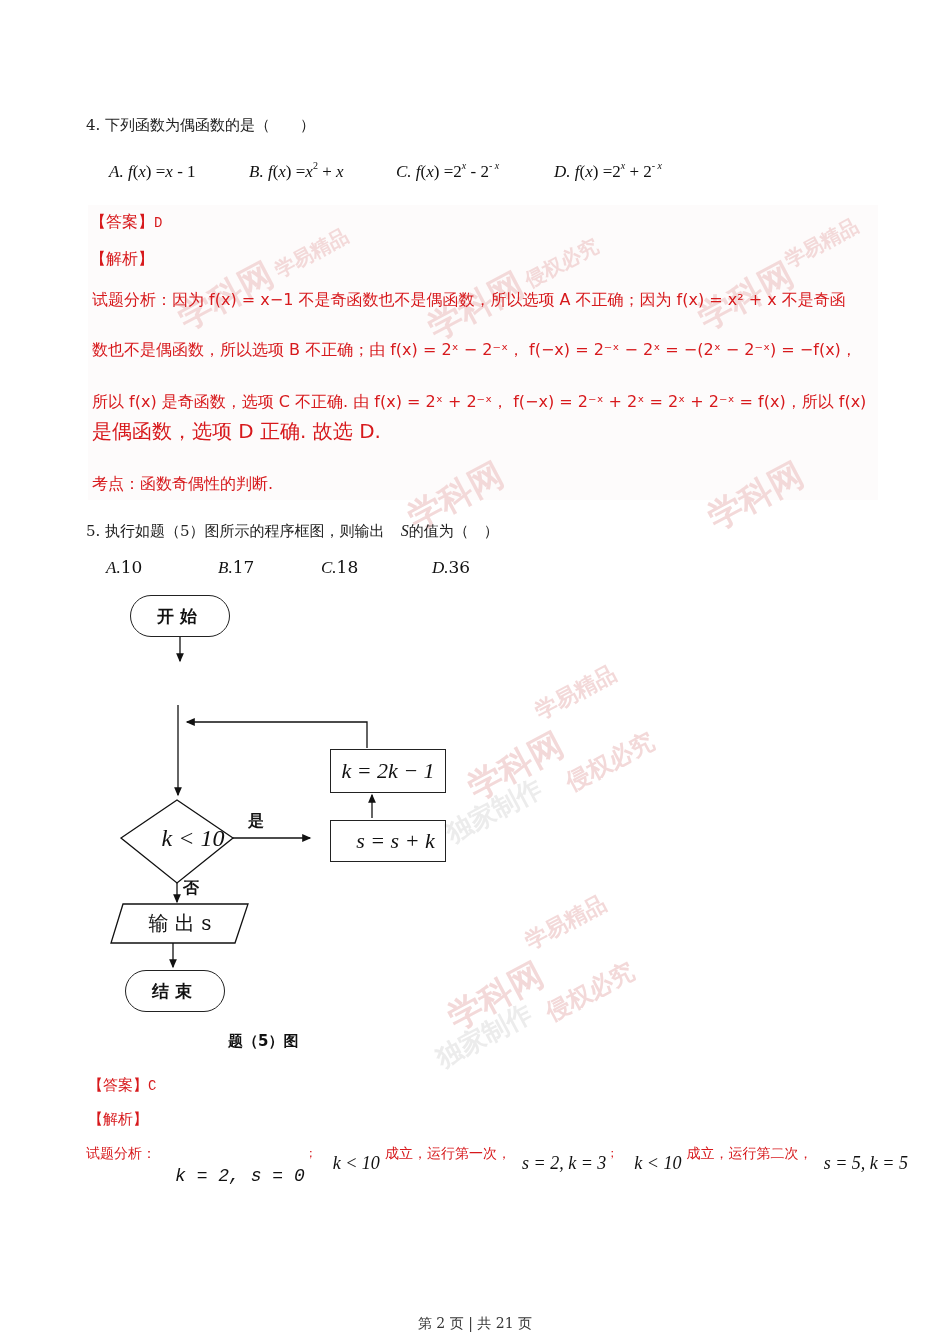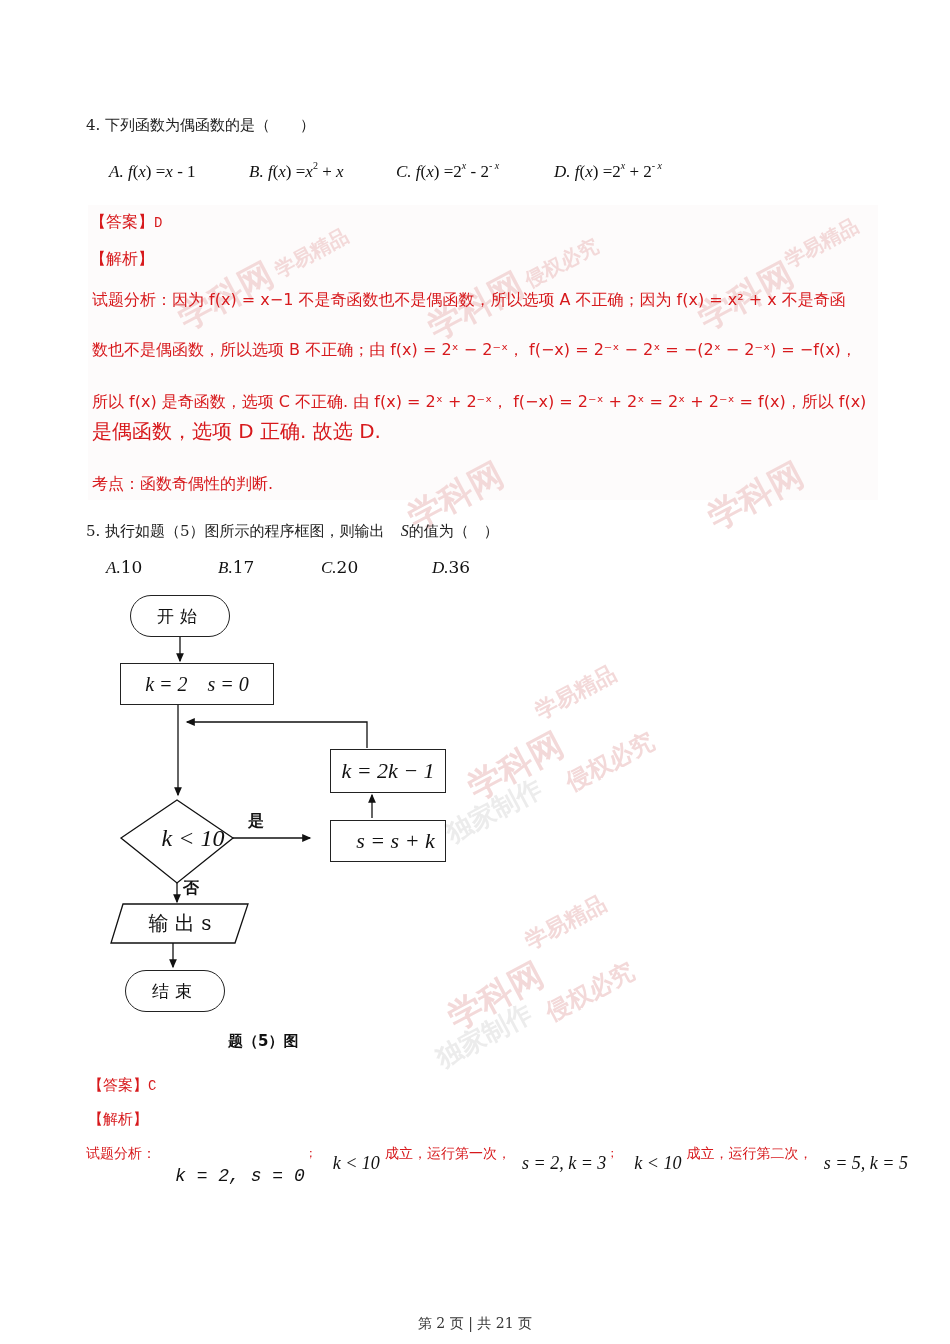--- a/index.html
+++ b/index.html
@@ -12,21 +12,21 @@
   .red { color:#d7191c; font-family:"DejaVu Sans", "Liberation Sans", sans-serif; }
   .opt { font-size:17px; }
   sup { font-size:10px; vertical-align:8px; line-height:0; }
   .wm-region { position:absolute; background:#fbf8f8; opacity:0.55; }
   .wm { position:absolute; color:#f3d9d9; font-family:"DejaVu Sans", sans-serif;
         font-weight:bold; transform:rotate(-28deg); transform-origin:left top; white-space:nowrap; }
   .wm.gray { color:#ececec; }
   
   .fc { position:absolute; left:95px; top:585px; width:360px; height:470px; }
   .node { position:absolute; box-sizing:border-box; display:flex; align-items:center; justify-content:center; }
-  .term { border:1.5px solid #222; border-radius:22px; font-family:"DejaVu Sans", sans-serif; font-weight:normal; font-size:17px; letter-spacing:6px; }
+  .term { border:1.5px solid #222; border-radius:22px; font-family:"DejaVu Sans", sans-serif; font-weight:bold; font-size:17px; letter-spacing:6px; }
   .box { border:1.5px solid #222; font-size:22px; }
   .fc-label { position:absolute; font-family:"DejaVu Sans", sans-serif; font-weight:bold; font-size:16px; }
   .footer { font-size:14px; color:#333; }
 </style>
 </head>
 <body>
 
 <div class="wm-region" style="left:88px;top:205px;width:790px;height:295px;"></div>
 <div class="wm" style="left:170px;top:300px;font-size:34px;">学科网</div>
 <div class="wm" style="left:270px;top:260px;font-size:20px;">学易精品</div>
@@ -62,21 +62,21 @@
 <div class="abs red" style="left:92px;top:392px;font-size:16px;">所以 f(x) 是奇函数，选项 C 不正确. 由 f(x) = 2ˣ + 2⁻ˣ， f(−x) = 2⁻ˣ + 2ˣ = 2ˣ + 2⁻ˣ = f(x)，所以 f(x)</div>
 <div class="abs red" style="left:92px;top:418px;font-size:20px;">是偶函数，选项 D 正确. 故选 D.</div>
 <div class="abs red" style="left:92px;top:474px;font-size:16px;">考点：函数奇偶性的判断.</div>
 
 <div class="abs q" style="left:86px;top:522px;">
   <span>5. 执行如题（5）图所示的程序框图，则输出</span><span class="math" style="font-size:16px;">S</span><span>的值为（　）</span>
 </div>
 
 <div class="abs opt" style="left:90px;top:557px;"><span class="math">A.</span><span>10</span></div>
 <div class="abs opt" style="left:202px;top:557px;"><span class="math">B.</span><span>17</span></div>
-<div class="abs opt" style="left:305px;top:557px;"><span class="math">C.</span><span>20</span></div>
+<div class="abs opt" style="left:305px;top:557px;"><span class="math">C.</span><span>18</span></div>
 <div class="abs opt" style="left:416px;top:557px;"><span class="math">D.</span><span>36</span></div>
 
 <div class="fc">
   <svg width="360" height="470" style="position:absolute;left:0;top:0;">
     <defs>
       <marker id="arr" markerWidth="8" markerHeight="8" refX="6" refY="4" orient="auto">
         <path d="M0,1 L7,4 L0,7 Z" fill="#111"></path>
       </marker>
     </defs>
 
@@ -93,21 +93,20 @@
     <line x1="82" y1="298" x2="82" y2="317" stroke="#111" stroke-width="1.3" marker-end="url(#arr)"></line>
 
     <line x1="78" y1="358" x2="78" y2="382" stroke="#111" stroke-width="1.3" marker-end="url(#arr)"></line>
 
     <polygon points="82,215 138,253 82,298 26,253" fill="#fff" stroke="#111" stroke-width="1.3"></polygon>
 
     <polygon points="28,319 153,319 140,358 16,358" fill="#fff" stroke="#111" stroke-width="1.3"></polygon>
   </svg>
 
   <div class="node term" style="left:35px;top:10px;width:100px;height:42px;">开始</div>
-  <div class="node box math" style="left:9px;top:78px;width:154px;height:42px;font-size:20px;">k = 2　s = 0</div>
   <div class="node box math" style="left:219px;top:164px;width:116px;height:44px;">k = 2k − 1</div>
   <div class="node math" style="left:30px;top:236px;width:104px;height:34px;font-size:24px;">k &lt; 10</div>
   <div class="fc-label" style="left:153px;top:226px;">是</div>
   <div class="node box math" style="left:219px;top:235px;width:116px;height:42px;padding-left:15px;">s = s + k</div>
   <div class="fc-label" style="left:88px;top:293px;">否</div>
   <div class="node" style="left:22px;top:319px;width:126px;height:39px;font-size:20px;font-family:'DejaVu Serif',serif;">输 出 s</div>
   <div class="node term" style="left:30px;top:385px;width:100px;height:42px;">结束</div>
   <div class="fc-label" style="left:133px;top:447px;font-size:15px;">题（5）图</div>
 </div>
 

